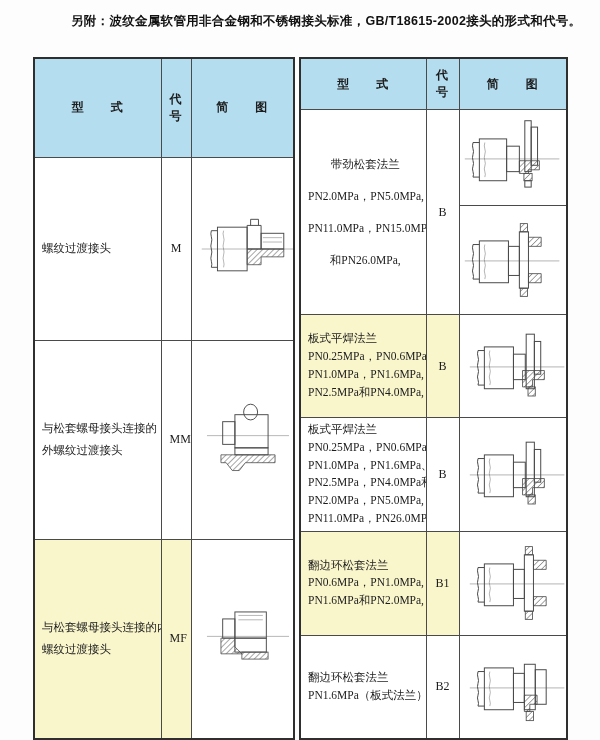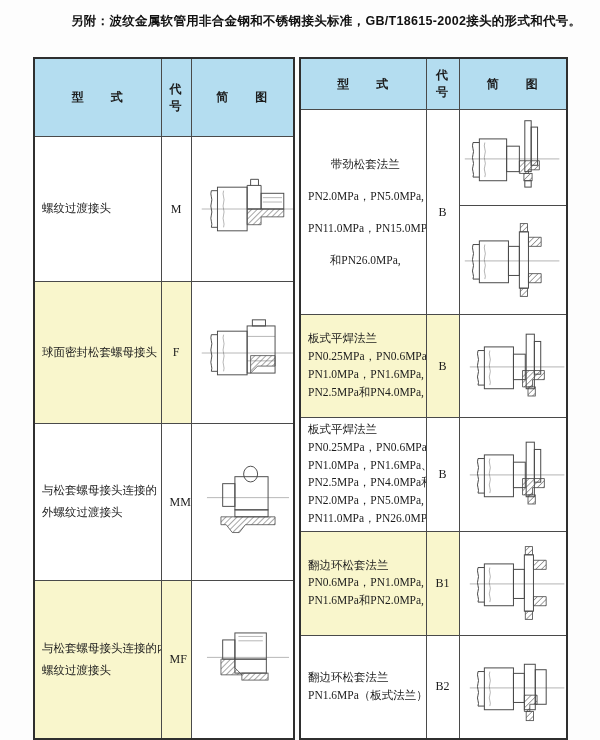--- a/index.html
+++ b/index.html
@@ -204,29 +204,20 @@
       <th>型　　式</th>
       <th>代号</th>
       <th>简　　图</th>
     </tr>
     <tr style="height:85px">
       <td class="type">螺纹过渡接头</td>
       <td class="code">M</td>
       <td class="diag">
         <svg class="d" width="96" height="78" viewBox="0 0 110 86">
               <use href="#sym-m"></use>
-            </svg>
-      </td>
-    </tr>
-    <tr class="hl" style="height:82px">
-      <td class="type">球面密封松套螺母接头</td>
-      <td class="code">F</td>
-      <td class="diag">
-        <svg class="d" width="96" height="76" viewBox="0 0 110 86">
-              <use href="#sym-f"></use>
             </svg>
       </td>
     </tr>
     <tr style="height:95px">
       <td class="type">与松套螺母接头连接的
 外螺纹过渡接头</td>
       <td class="code">MM</td>
       <td class="diag">
         <svg class="d" width="96" height="86" viewBox="0 0 110 86">
               <use href="#sym-mm"></use>

